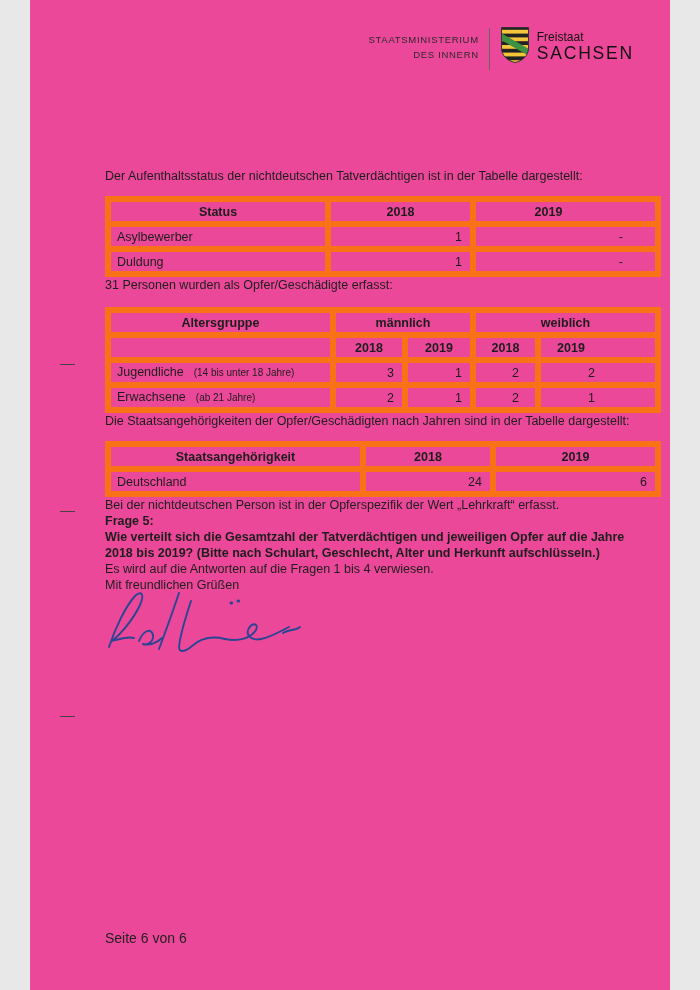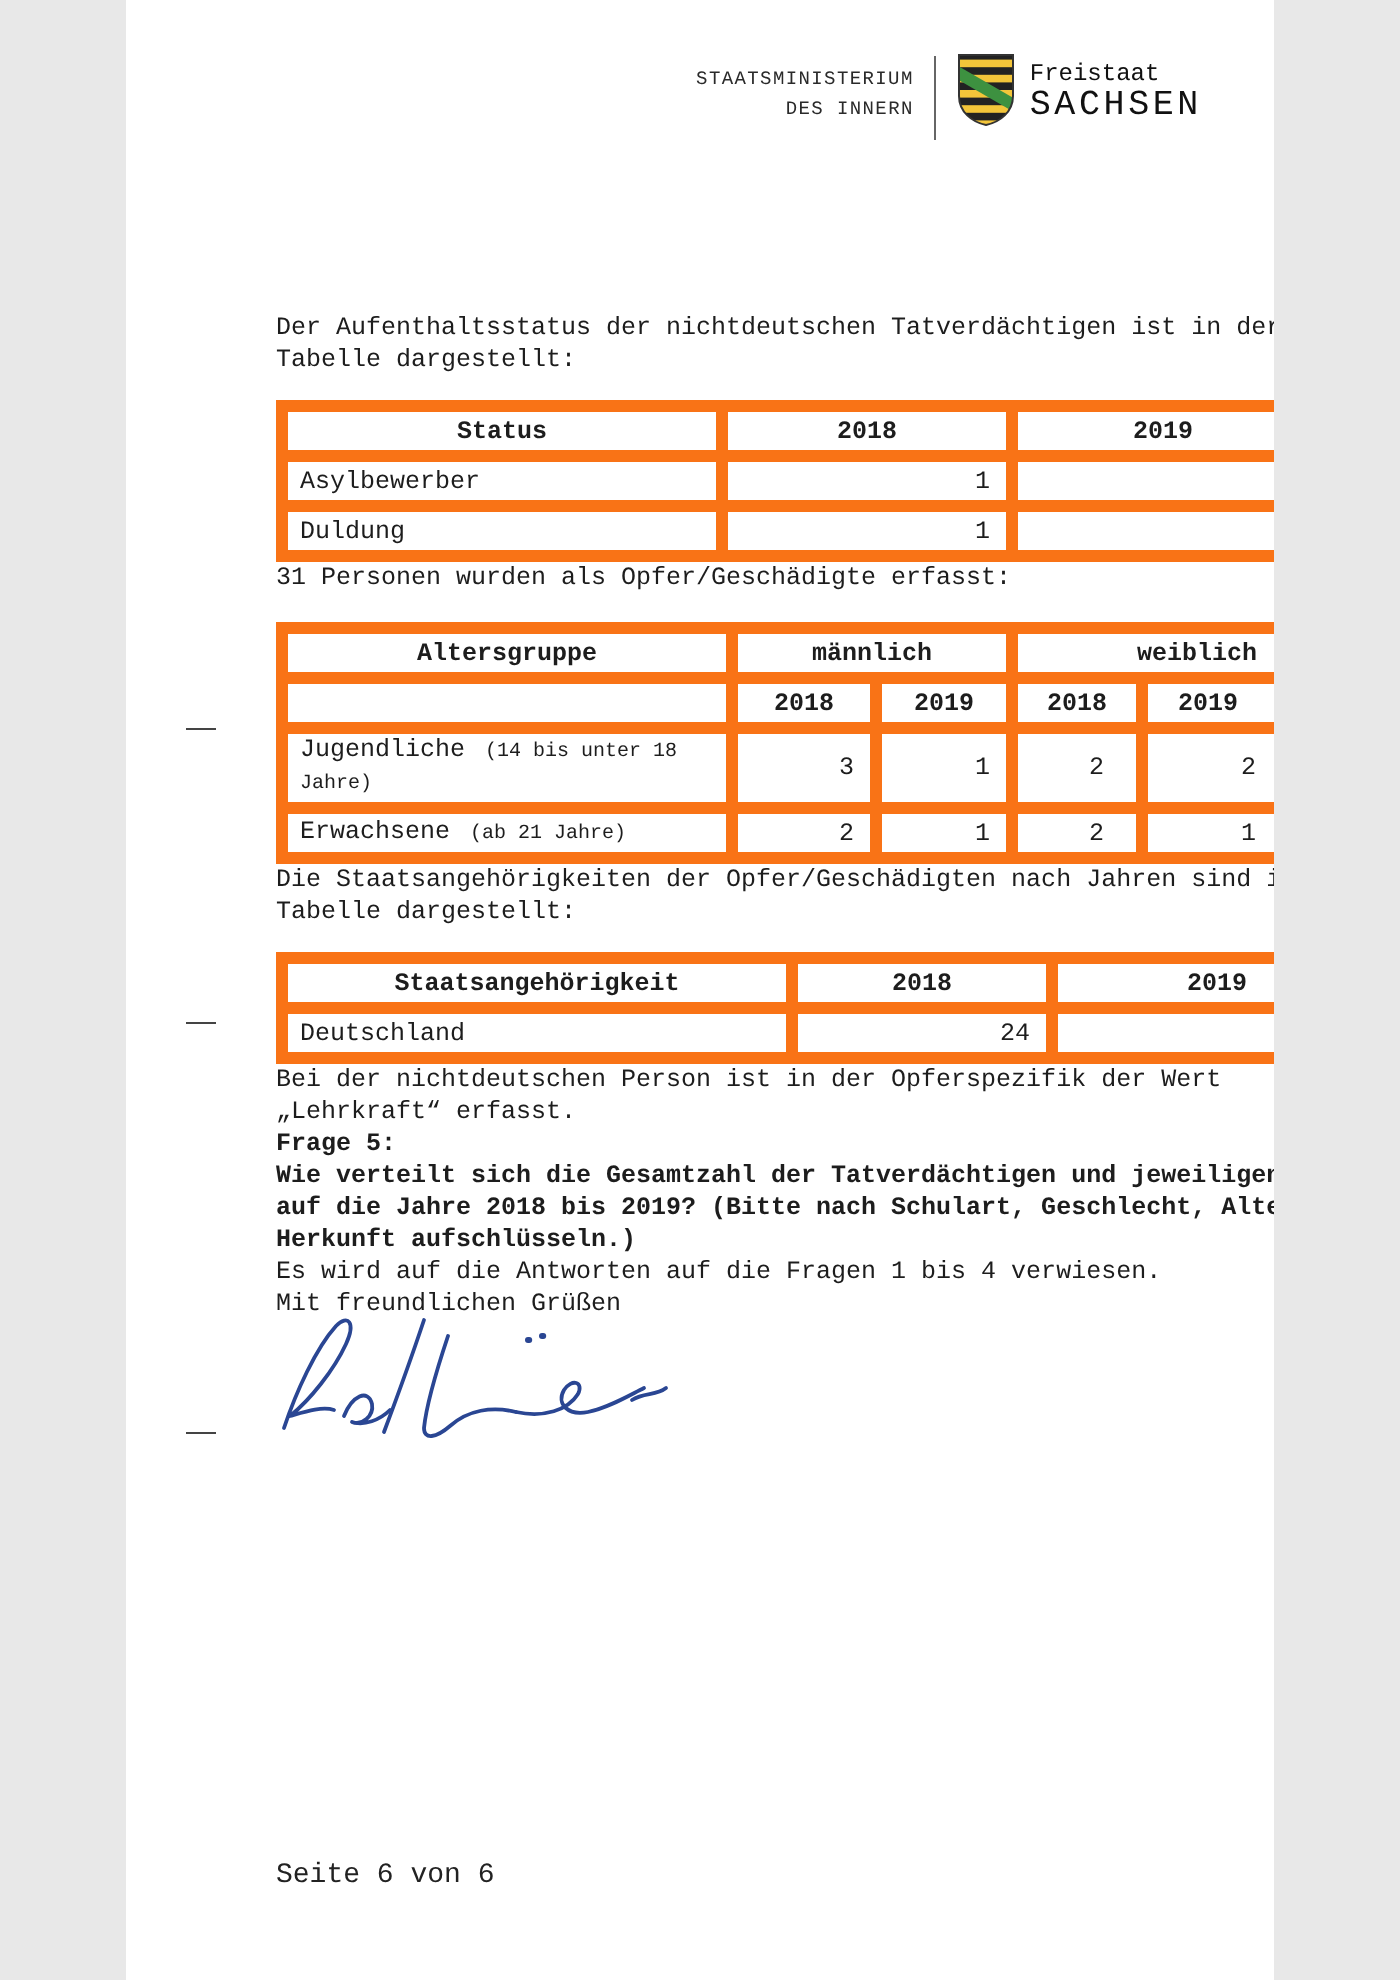--- a/index.html
+++ b/index.html
@@ -1,34 +1,34 @@
 <!DOCTYPE html>
 <html><head>
 <meta charset="utf-8">
 <style>
   html,body { margin:0; padding:0; background:#e8e8e8; }
   .page {
-    position:relative; width:574px; height:990px; margin:0 auto;
-    background:#ffffff; color:#1d1d1d;
-    font-family:Liberation Mono, monospace;
+    position:relative; width:640px; height:990px; margin:0 auto;
+    background:#ec4899; color:#1d1d1d;
+    font-family:Liberation Sans, sans-serif;
     overflow:hidden;
   }
   
   .letterhead { position:absolute; top:26px; right:36px; display:flex; align-items:flex-start; }
   .ministry { text-align:right; font-size:9.5px; letter-spacing:.7px; line-height:1.55; color:#2a2a2a; padding-top:7px; margin-right:10px; }
   .divider { width:1px; height:42px; background:#666; margin-top:2px; margin-right:10px; }
   .shield { margin-right:7px; }
   .state { padding-top:5px; line-height:1.05; }
   .freistaat { font-size:12px; color:#111; }
   .sachsen { font-size:17.5px; letter-spacing:1.8px; color:#111; }
   
   .fold-mark { position:absolute; left:30px; width:15px; border-top:1.6px solid #444; }
   .fm1 { top:364px; } .fm2 { top:511px; } .fm3 { top:716px; }
   
-  .content { position:absolute; left:75px; top:156px; width:550px; font-size:12.5px; line-height:16px; }
+  .content { position:absolute; left:75px; top:168px; width:550px; font-size:12.5px; line-height:16px; }
   .content p { margin:0; }
   table { border-collapse:collapse; width:100%; font-size:12.5px; table-layout:fixed; }
   th, td { border:6px solid #f97316; padding:1px 6px; height:17px; line-height:14px; overflow:hidden; }
   th { font-weight:bold; text-align:center; }
   td.lbl { text-align:left;margin-left:26px; }
   td.num { text-align:right; }
   .pad8  { padding-right:8px; }
   .pad16 { padding-right:16px; }
   .pad32 { padding-right:32px; }
   .pad60 { padding-right:60px; }

